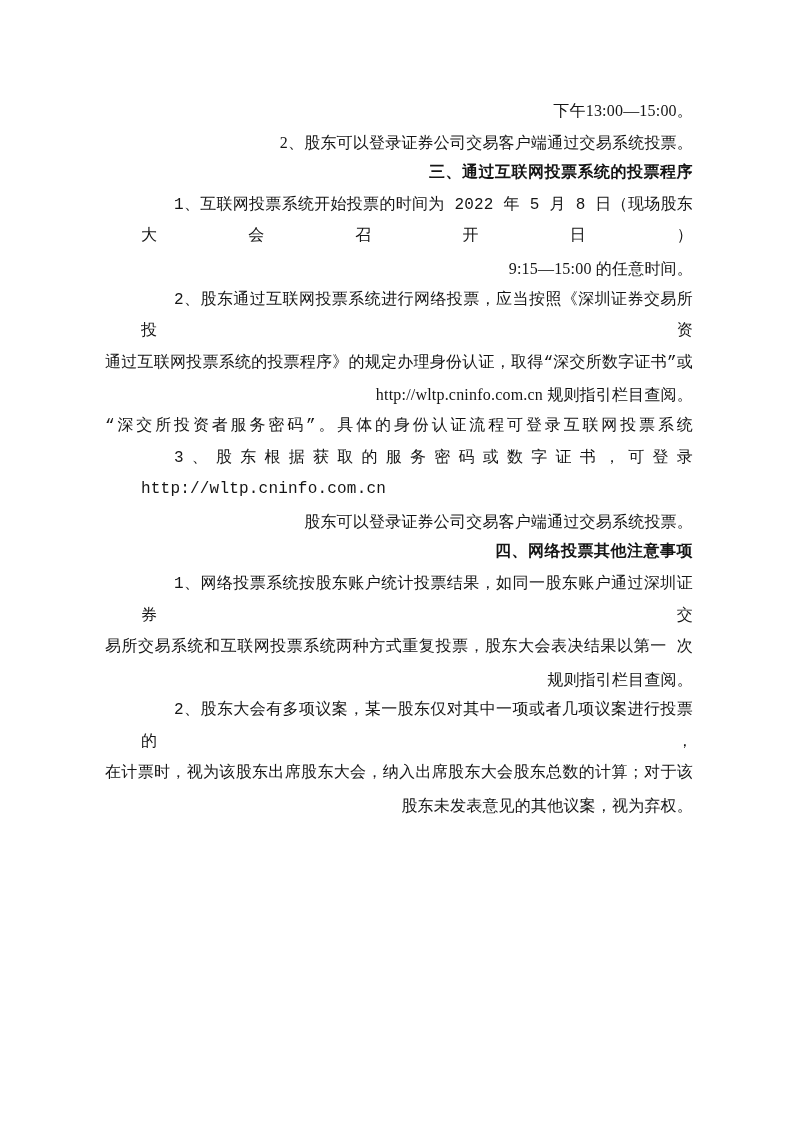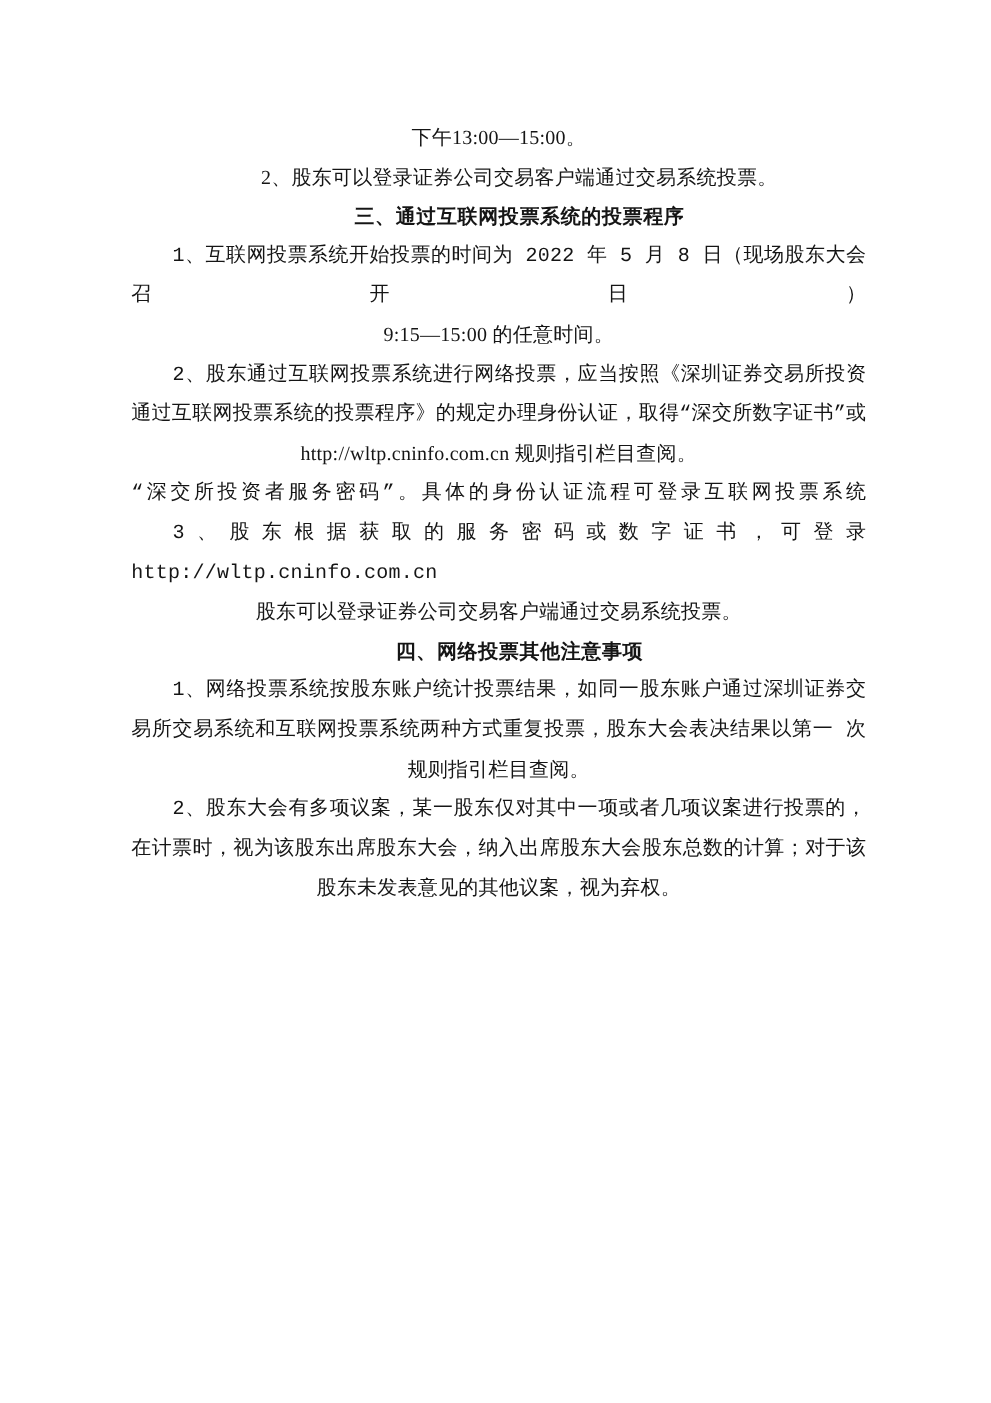--- a/index.html
+++ b/index.html
@@ -22,35 +22,36 @@
     width: 100%;
   }
   .paragraph {
     margin: 0;
     padding: 0;
   }
   .line {
     font-size: 16px;
     line-height: 31.6px;
     letter-spacing: 0.2px;
-    text-align: center;
+    text-align: right;
     white-space: normal;
   }
   
   .line.fill {
     text-align: justify;
     text-align-last: justify;
     text-justify: inter-character;
     font-family: Liberation Mono, monospace;
   }
   .line.indent {
     text-indent: 33px;
+    margin-left: 36px;
   }
   .line.heading {
-    font-family: Liberation Sans, sans-serif;
+    font-family: Liberation Mono, monospace;
     font-weight: 700;
     letter-spacing: 0.5px;
   }
 </style>
 </head>
 <body>
 
 <div class="page">
   <div class="doc-body">
       <div class="paragraph">

